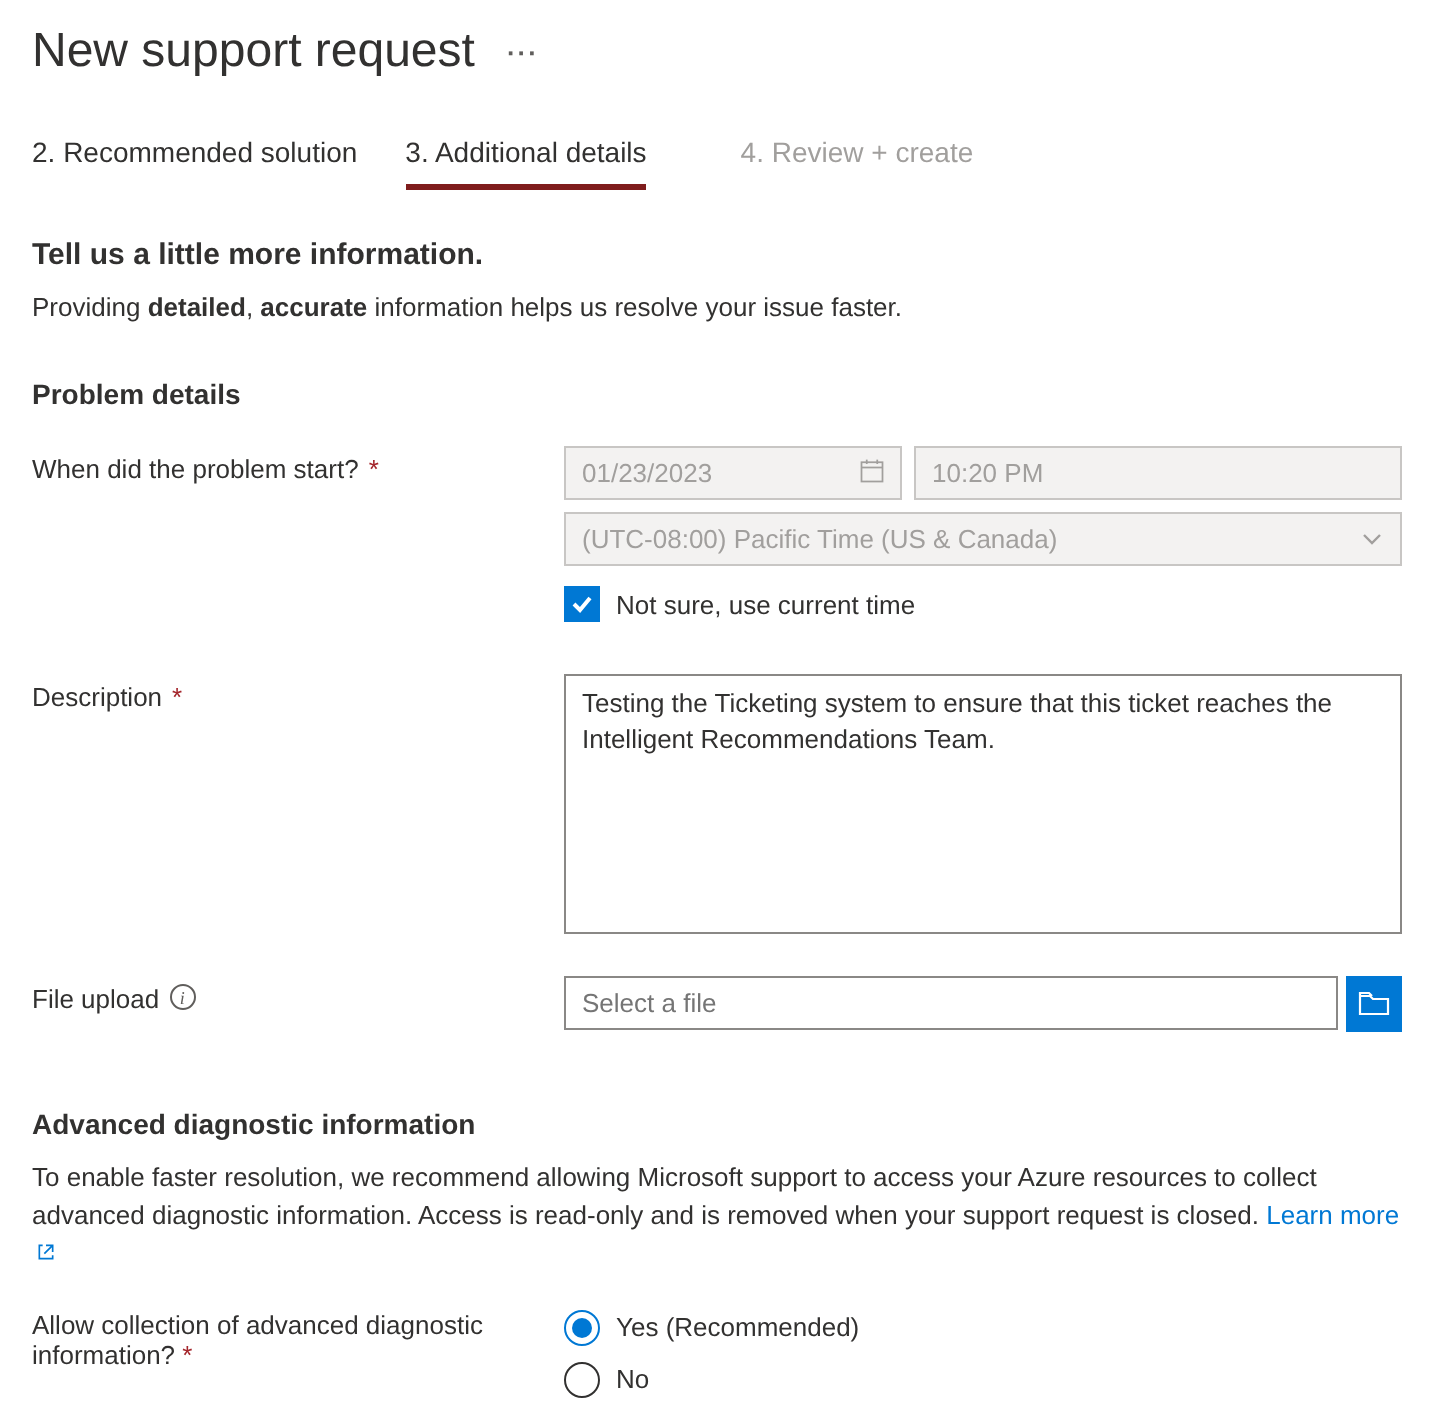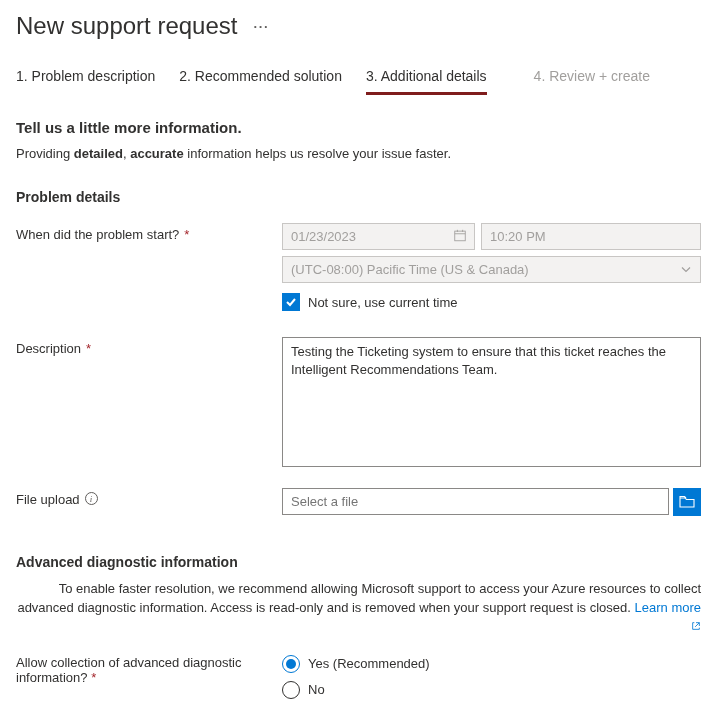--- a/index.html
+++ b/index.html
@@ -107,21 +107,21 @@
       background: #f3f2f1 !important;
       color: #a19f9d !important;
       border-color: #c8c6c4 !important;
       appearance: none;
     }
     .date-wrap { position: relative; flex: 1; }
     .date-wrap .cal-icon {
       position: absolute; right: 8px; top: 50%; transform: translateY(-50%);
       color: #a19f9d;
     }
-    .time-wrap { width: 220px; position: relative; }
+    .time-wrap { width: 244px; position: relative; }
     .tz-wrap { position: relative; margin-top: 6px; }
     .tz-wrap .chev { position: absolute; right: 10px; top: 50%; transform: translateY(-50%); color: #a19f9d; pointer-events: none; }
 
     .checkbox-row { display: flex; align-items: center; gap: 8px; margin-top: 10px; margin-bottom: 18px;}
     .cbx {
       width: 18px; height: 18px; background: #0078d4; display: inline-flex;
       align-items: center; justify-content: center; cursor: pointer;
     }
     .cbx svg { width: 12px; height: 12px; }
 
@@ -131,21 +131,21 @@
     .file-input-wrap { flex: 1; }
     .file-btn {
       width: 28px; height: 28px;
       background: #0078d4;
       display: inline-flex; align-items: center; justify-content: center;
       cursor: pointer;
     }
     .file-btn svg { width: 16px; height: 16px; }
 
     .adv-heading { font-size: 14px; font-weight: 700; margin-top: 38px; margin-bottom: 10px; }
-    .adv-text { font-size: 13px; color: #323130; line-height: 1.45; margin-bottom: 18px; text-align: right; }
+    .adv-text { font-size: 13px; color: #323130; line-height: 1.45; margin-bottom: 18px; }
     .link { color: #0078d4; cursor: pointer; }
     .ext-icon { display:inline-block; margin-left:2px; }
 
     .radio-col { display: flex; flex-direction: column; gap: 8px; }
     .radio-item { display: flex; align-items: center; gap: 8px; cursor: pointer; }
     .radio {
       width: 18px; height: 18px; border: 1px solid #323130; border-radius: 50%;
       display: inline-flex; align-items: center; justify-content: center;
     }
     .radio.selected { border-color: #0078d4; }
@@ -155,21 +155,20 @@
   </style>
 </head>
 <body>
 
 <div class="header">
   <span class="title">New support request</span>
   <span class="more-icon">···</span>
 </div>
 
 <div class="tabs">
-  <div class="tab">1. Problem description</div>
   <div class="tab">2. Recommended solution</div>
   <div class="tab active">3. Additional details</div>
   <div class="tab disabled">4. Review + create</div>
 </div>
 
 <div class="section-heading">Tell us a little more information.</div>
 <div class="helper-text">
   <span>Providing </span><b>detailed</b><span>, </span><b>accurate</b><span> information helps us resolve your issue faster.</span>
 </div>
 

